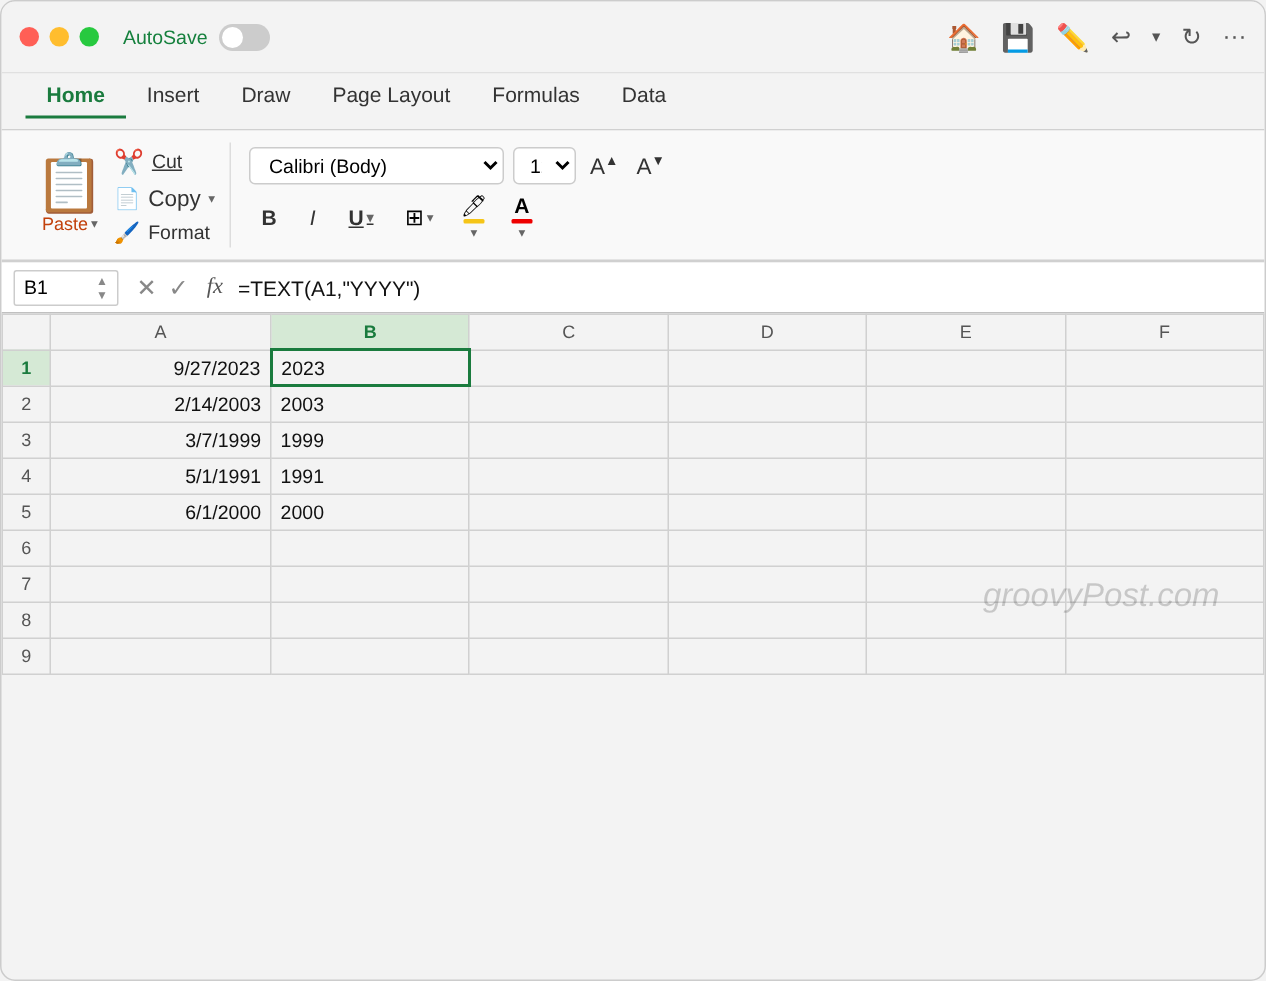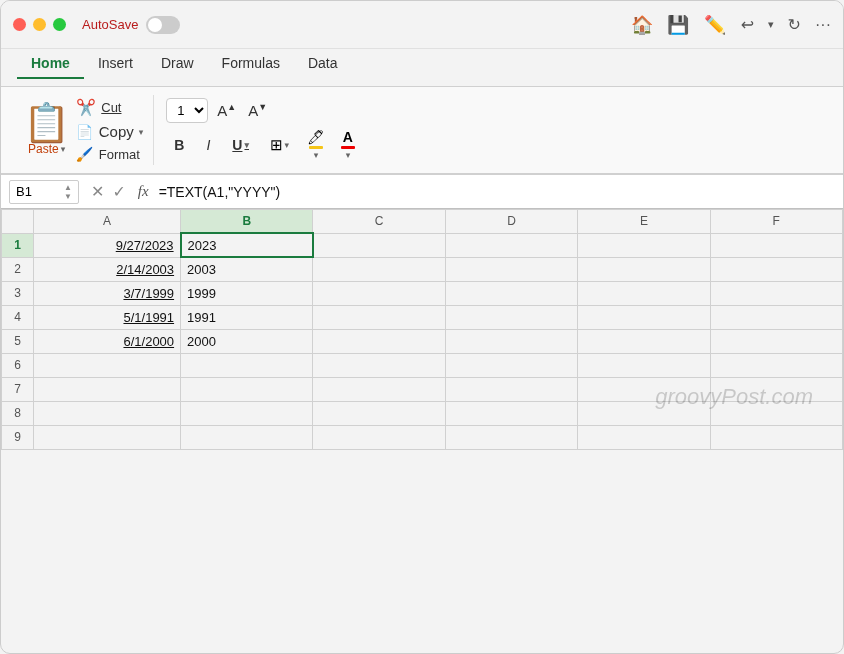--- a/index.html
+++ b/index.html
@@ -33,21 +33,21 @@
       display: inline-block;
     }
     .tl-red { background: #ff5f56; }
     .tl-yellow { background: #ffbd2e; }
     .tl-green { background: #27c93f; }
     .autosave-area {
       display: flex;
       align-items: center;
       gap: 8px;
       font-size: 13px;
-      color: #b91c1c;
+      color: #15803d;
     }
     .toggle-switch {
       width: 34px; height: 18px;
       background: #ccc;
       border-radius: 9px;
       position: relative;
       display: inline-block;
     }
     .toggle-knob {
       width: 14px; height: 14px;
@@ -336,21 +336,20 @@
       white-space: nowrap;
       min-width: 90px;
     }
     .cell.selected {
       border: 2px solid #1a7b3e;
       outline: none;
     }
     .cell.col-a {
       text-align: right;
       min-width: 100px;
-      text-decoration: underline;
     }
     .cell.col-b {
       min-width: 90px;
     }
     .empty-cell {
       border: 1px solid #d0d0d0;
       height: 24px;
       min-width: 90px;
     }
     .watermark {
@@ -398,20 +397,21 @@
     <span style="font-size:16px;">↻</span>
 
     <span style="font-size:16px;">···</span>
   </div>
 </div>
 
 <div class="ribbon-tabs">
   <div class="tab-item active">Home</div>
   <div class="tab-item">Insert</div>
   <div class="tab-item">Draw</div>
+  <div class="tab-item">Page Layout</div>
   <div class="tab-item">Formulas</div>
   <div class="tab-item">Data</div>
 </div>
 
 <div class="ribbon">
 
   <div class="ribbon-group" style="flex-direction:row; align-items:center; gap:6px;">
     <div class="paste-col">
       <div style="font-size:38px; cursor:pointer; line-height:1;">📋</div>
       <div style="display:flex; align-items:center; gap:2px;">
@@ -431,20 +431,23 @@
       </div>
       <div class="clip-row">
         <span class="clip-icon" style="font-size:14px;">🖌️</span>
         <span style="font-size:13px;">Format</span>
       </div>
     </div>
   </div>
 
   <div class="font-group">
     <div class="font-row1">
+      <select class="font-select">
+        <option>Calibri (Body)</option>
+      </select>
       <select class="size-select">
         <option>12</option>
       </select>
       <button class="font-size-btn" style="font-size:15px; border:none; background:none; cursor:pointer;">A<sup style="font-size:9px;">▲</sup></button>
       <button class="font-size-btn" style="font-size:15px; border:none; background:none; cursor:pointer;">A<sup style="font-size:9px;">▼</sup></button>
     </div>
     <div class="font-row2">
       <button class="format-btn">B</button>
       <button class="format-btn italic">I</button>
       <div class="underline-btn">

